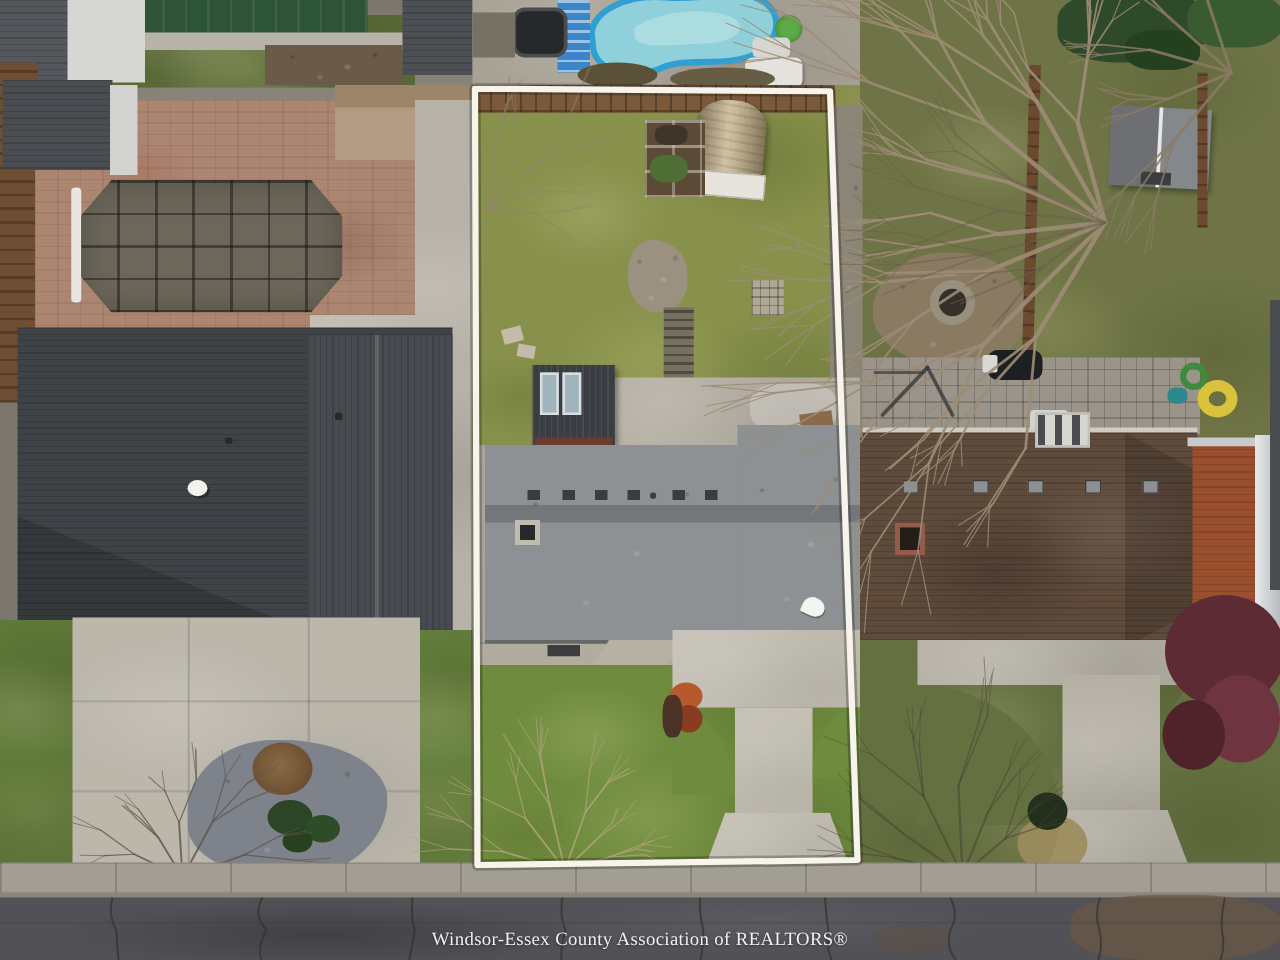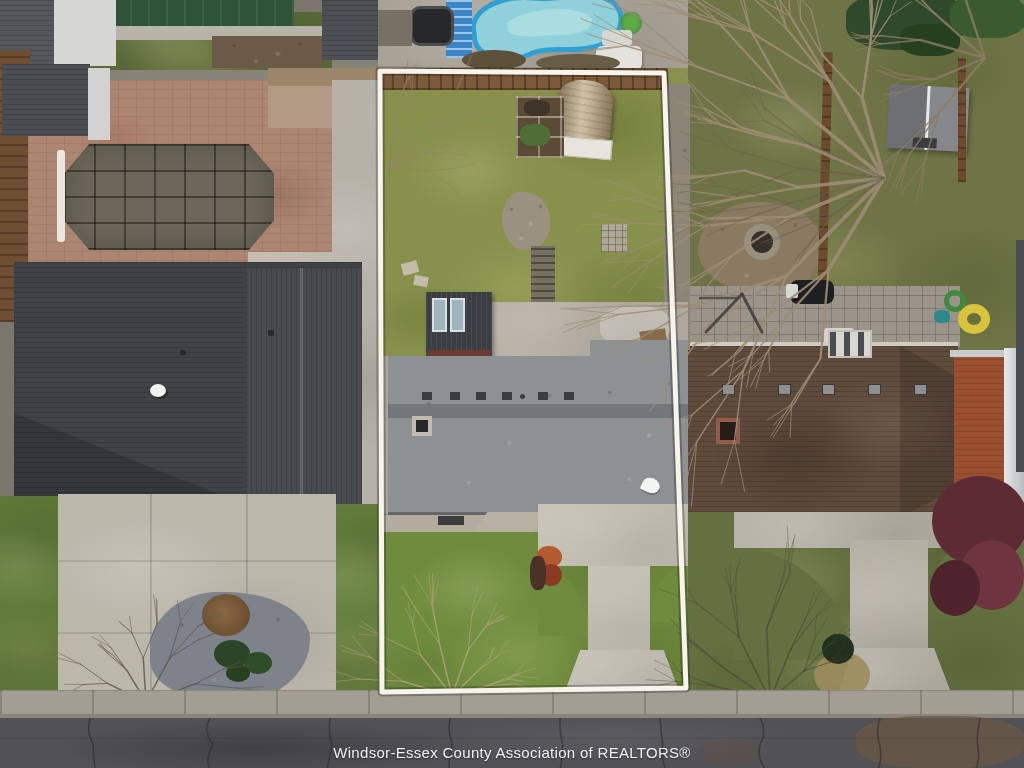--- a/index.html
+++ b/index.html
@@ -1,17 +1,17 @@
 <!DOCTYPE html>
 <html><head>
 <meta charset="utf-8">
 <style>
   html,body{margin:0;padding:0;background:#222;}
   .scene{position:relative;width:1024px;height:768px;overflow:hidden;
-         font-family:Liberation Sans, sans-serif;background:#8f8a7e;}
+         font-family:Liberation Serif, serif;background:#8f8a7e;}
   .abs{position:absolute;}
   .vignette{box-shadow:inset 0 0 140px rgba(20,20,25,.35);pointer-events:none;}
   .grass{background-image:
     radial-gradient(90px 60px at 30% 35%, rgba(255,250,200,.14), transparent 70%),
     radial-gradient(120px 80px at 75% 20%, rgba(55,65,20,.20), transparent 70%),
     radial-gradient(100px 70px at 45% 75%, rgba(250,240,170,.12), transparent 70%),
     radial-gradient(130px 90px at 85% 80%, rgba(45,55,18,.18), transparent 70%),
     radial-gradient(70px 50px at 12% 85%, rgba(60,70,25,.16), transparent 70%);}
   .concrete{background-image:
     radial-gradient(140px 80px at 30% 35%, rgba(255,255,255,.14), transparent 70%),

